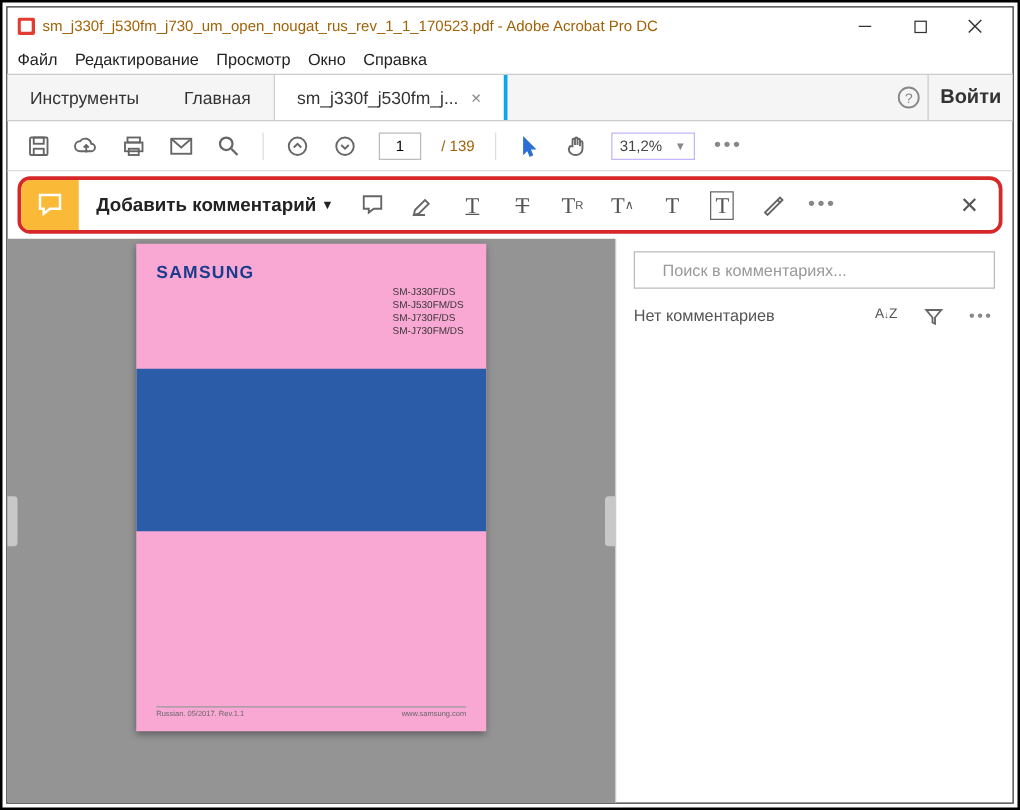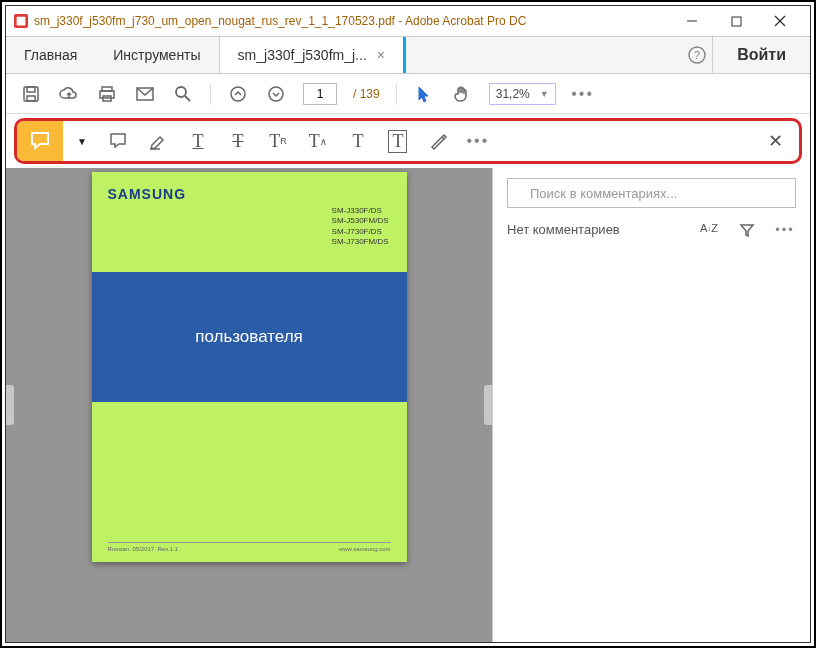--- a/index.html
+++ b/index.html
@@ -12,38 +12,38 @@
 .winbtn{width:44px;height:30px;display:flex;align-items:center;justify-content:center;color:#333}
 .menubar{display:flex;gap:14px;padding:4px 8px;font-size:13px;color:#222}
 .menubar span{cursor:default}
 .tabbar{display:flex;align-items:stretch;border-top:1px solid #ccc;border-bottom:1px solid #ccc;height:38px;background:#f5f5f5}
 .tab{padding:0 18px;display:flex;align-items:center;font-size:14px;color:#333;gap:10px}
 .tab.main{color:#333}
 .tab.active{background:#fff;border-right:3px solid #0ea5e9;border-left:1px solid #ccc}
 .tab .x{color:#888;font-size:14px}
 .tabbar .grow{flex:1}
 .help{width:30px;display:flex;align-items:center;justify-content:center}
-.login{padding:0 24px;display:flex;align-items:center;font-weight:600;color:#333;border-left:1px solid #ccc}
+.login{padding:0 9px;display:flex;align-items:center;font-weight:600;color:#333;border-left:1px solid #ccc}
 .toolbar{display:flex;align-items:center;height:40px;padding:0 14px;gap:16px;border-bottom:1px solid #ddd;color:#555}
 .tbtn{width:22px;height:22px;display:flex;align-items:center;justify-content:center}
 .sep{width:1px;height:22px;background:#ddd}
 .pginput{width:34px;height:22px;border:1px solid #bbb;text-align:center;font-size:12px}
 .pgtotal{font-size:12px;color:#a16207}
 .zoom{border:1px solid #c4b5fd;height:22px;padding:0 6px;display:flex;align-items:center;gap:10px;font-size:12px;color:#444}
 .zoom .caret{color:#888;font-size:9px}
 .commentbar-wrap{border:3px solid #d62828;border-radius:10px;margin:4px 8px;display:flex;align-items:center;height:46px;overflow:hidden}
 .cb-icon{background:#fab936;width:46px;height:100%;display:flex;align-items:center;justify-content:center}
 .cb-label{font-weight:600;font-size:15px;color:#222;padding:0 14px;display:flex;align-items:center;gap:4px}
 .cb-tools{display:flex;gap:18px;align-items:center;color:#555;padding-left:6px}
 .cb-tools .tbtn{width:22px}
 .cb-grow{flex:1}
 .cb-close{padding:0 16px;color:#555;font-size:18px}
 .workspace{flex:1;display:flex;min-height:0}
 .docpane{width:486px;background:#949494;position:relative;display:flex;flex-direction:column;align-items:center;padding-top:4px}
-.page{width:315px;height:390px;background:#bef264;box-shadow:0 2px 6px rgba(0,0,0,.4);position:relative;overflow:hidden}
+.page{width:280px;height:390px;background:#f9a8d4;box-shadow:0 2px 6px rgba(0,0,0,.4);position:relative;overflow:hidden}
 .page .brand{position:absolute;top:14px;left:16px;color:#1a3c8c;font-weight:700;font-size:14px;letter-spacing:1px}
 .page .models{position:absolute;top:34px;right:18px;text-align:left;font-size:8px;color:#333;line-height:1.3}
 .page .bluebox{position:absolute;top:100px;left:0;right:0;height:130px;background:#2a5ca8;display:flex;flex-direction:column;align-items:center;justify-content:center;color:#fff;font-size:17px;line-height:1.4}
 .page .footer{position:absolute;bottom:10px;left:16px;right:16px;display:flex;justify-content:space-between;font-size:6px;color:#666;border-top:1px solid #999;padding-top:3px}
 .handle{position:absolute;top:50%;width:8px;height:40px;background:#c8c8c8;transform:translateY(-50%)}
 .handle.left{left:0;border-radius:0 3px 3px 0}
 .handle.right{right:0;border-radius:3px 0 0 3px}
 .sidepane{flex:1;display:flex;flex-direction:column;border-left:1px solid #ccc;padding:10px 14px;gap:14px}
 .search{border:1px solid #bbb;height:30px;padding:0 22px;color:#999;font-size:13px;display:flex;align-items:center}
 .cmtrow{display:flex;align-items:flex-start;gap:16px;font-size:13px;color:#555}
@@ -76,24 +76,31 @@
           </svg>
         </div>
   <div class="winbtn">
           <svg width="12" height="12">
             <line x1="1" y1="1" x2="11" y2="11" stroke="#333" stroke-width="1.2"></line>
             <line x1="11" y1="1" x2="1" y2="11" stroke="#333" stroke-width="1.2"></line>
           </svg>
         </div>
 </div>
 
+<div class="menubar">
+  <span>Файл</span>
+  <span>Редактирование</span>
+  <span>Просмотр</span>
+  <span>Окно</span>
+  <span>Справка</span>
+</div>
 
 <div class="tabbar">
+  <div class="tab main">Инструменты</div>
   <div class="tab main">Главная</div>
-  <div class="tab main">Инструменты</div>
   <div class="tab active">
     <span>sm_j330f_j530fm_j...</span>
     <span class="x">×</span>
   </div>
   <div class="grow"></div>
   <div class="help">
           <svg width="20" height="20">
             <circle cx="10" cy="10" r="8" fill="none" stroke="#888" stroke-width="1.5"></circle>
             <text x="10" y="14" text-anchor="middle" font-size="11" fill="#888">?</text>
           </svg>
@@ -167,20 +174,21 @@
   <div class="tbtn" style="letter-spacing:2px;color:#888">•••</div>
 </div>
 
 <div class="commentbar-wrap">
   <div class="cb-icon">
           <svg width="24" height="24" fill="none" stroke="#fff" stroke-width="2">
             <path d="M4 4h16v11H12l-5 4v-4H4z"></path>
           </svg>
         </div>
   <div class="cb-label">
+          <span>Добавить комментарий</span>
           <span style="font-size:10px">▼</span>
         </div>
   <div class="cb-tools">
     <div class="tbtn">
             <svg width="20" height="20" fill="none" stroke="#666" stroke-width="1.5">
               <path d="M3 3h14v10H11l-4 3v-3H3z"></path>
             </svg>
           </div>
     <div class="tbtn">
             <svg width="20" height="20" fill="none" stroke="#666" stroke-width="1.5">
@@ -220,21 +228,20 @@
     <div class="handle right"></div>
     <div class="page">
       <div class="brand">SAMSUNG</div>
       <div class="models">
         <div>SM-J330F/DS</div>
         <div>SM-J530FM/DS</div>
         <div>SM-J730F/DS</div>
         <div>SM-J730FM/DS</div>
       </div>
       <div class="bluebox">
-        <div>пользователя</div>
       </div>
       <div class="footer">
         <span>Russian. 05/2017. Rev.1.1</span>
         <span>www.samsung.com</span>
       </div>
     </div>
   </div>
   <div class="sidepane">
     <div class="search">Поиск в комментариях...</div>
     <div class="cmtrow">

